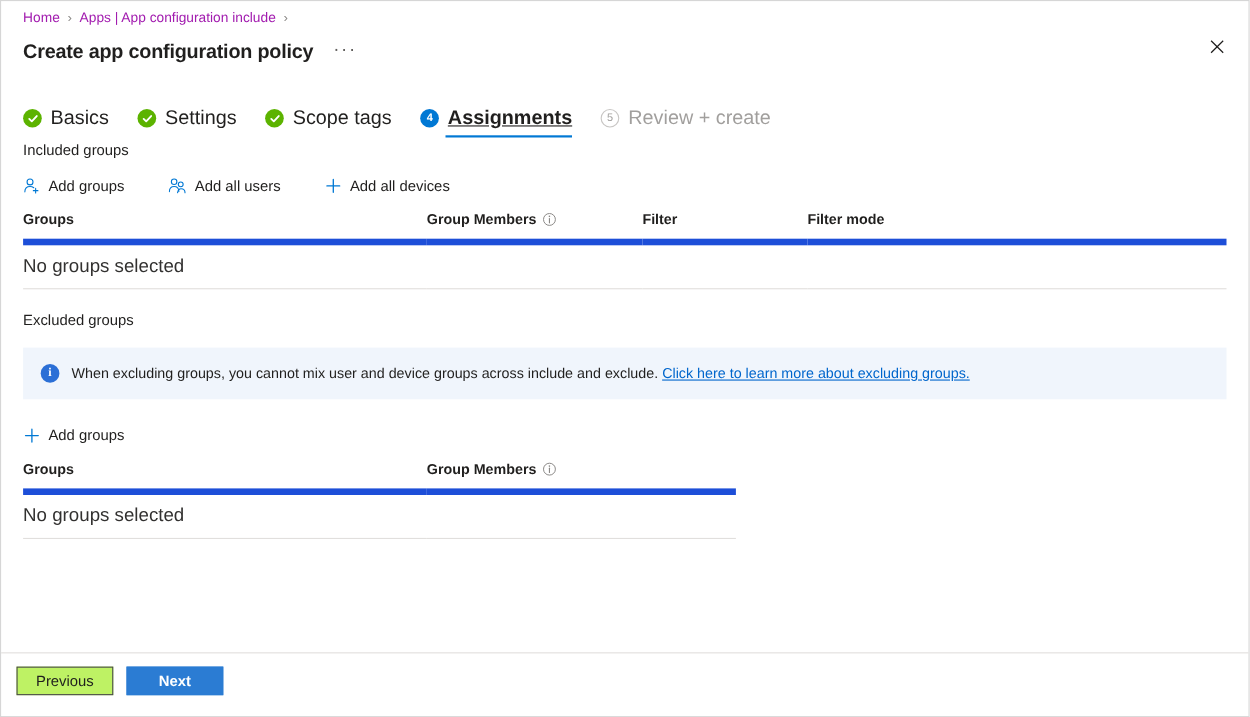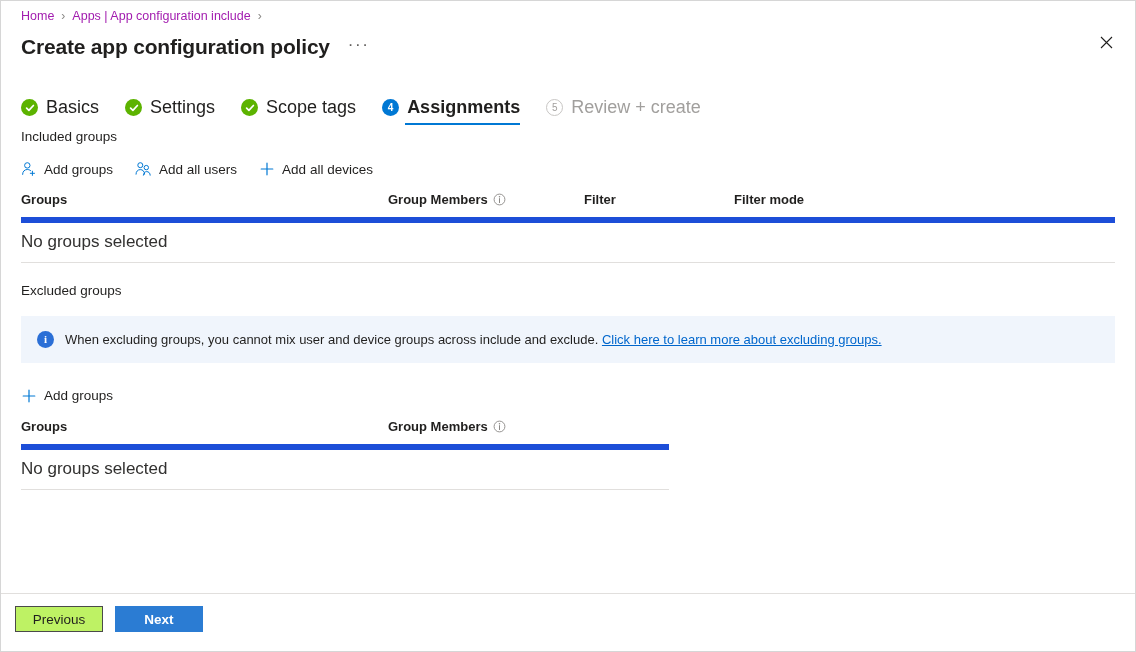--- a/index.html
+++ b/index.html
@@ -47,21 +47,21 @@
 
   
   .title-row {
     display: flex;
     align-items: center;
     padding: 2px 0 0 20px;
     position: relative;
     height: 44px;
   }
   .page-title {
-    font-size: 21px;
+    font-size: 18px;
     font-weight: 600;
     letter-spacing: -0.2px;
     color: #201f1e;
     white-space: nowrap;
   }
   .ellipsis-btn {
     margin-left: 16px;
     color: #605e5c;
     font-size: 17px;
     letter-spacing: 1.5px;
@@ -98,21 +98,21 @@
     cursor: pointer;
     padding-bottom: 7px;
     position: relative;
   }
   .step-label {
     font-size: 18px;
     color: #201f1e;
     white-space: nowrap;
   }
   .step.done .step-label { color: #201f1e; }
-  .step.active .step-label { font-weight: 700; }
+  .step.active .step-label { font-weight: 700; text-decoration: underline; }
   .step.disabled { cursor: default; }
   .step.disabled .step-label { color: #a19f9d; }
   .step.active::after {
     content: "";
     position: absolute;
     left: 23px;
     right: 0;
     bottom: 0;
     height: 2px;
     background: #0078d4;
@@ -156,21 +156,21 @@
   }
   .section-label {
     font-size: 13.5px;
     color: #201f1e;
     margin: 14px 0 0 0;
   }
 
   .cmdbar {
     display: flex;
     align-items: center;
-    gap: 22px;
+    gap: 40px;
     margin-top: 14px;
     height: 22px;
   }
   .cmd {
     display: flex;
     align-items: center;
     gap: 7px;
     cursor: pointer;
     color: #0078d4;
     font-size: 13.5px;

